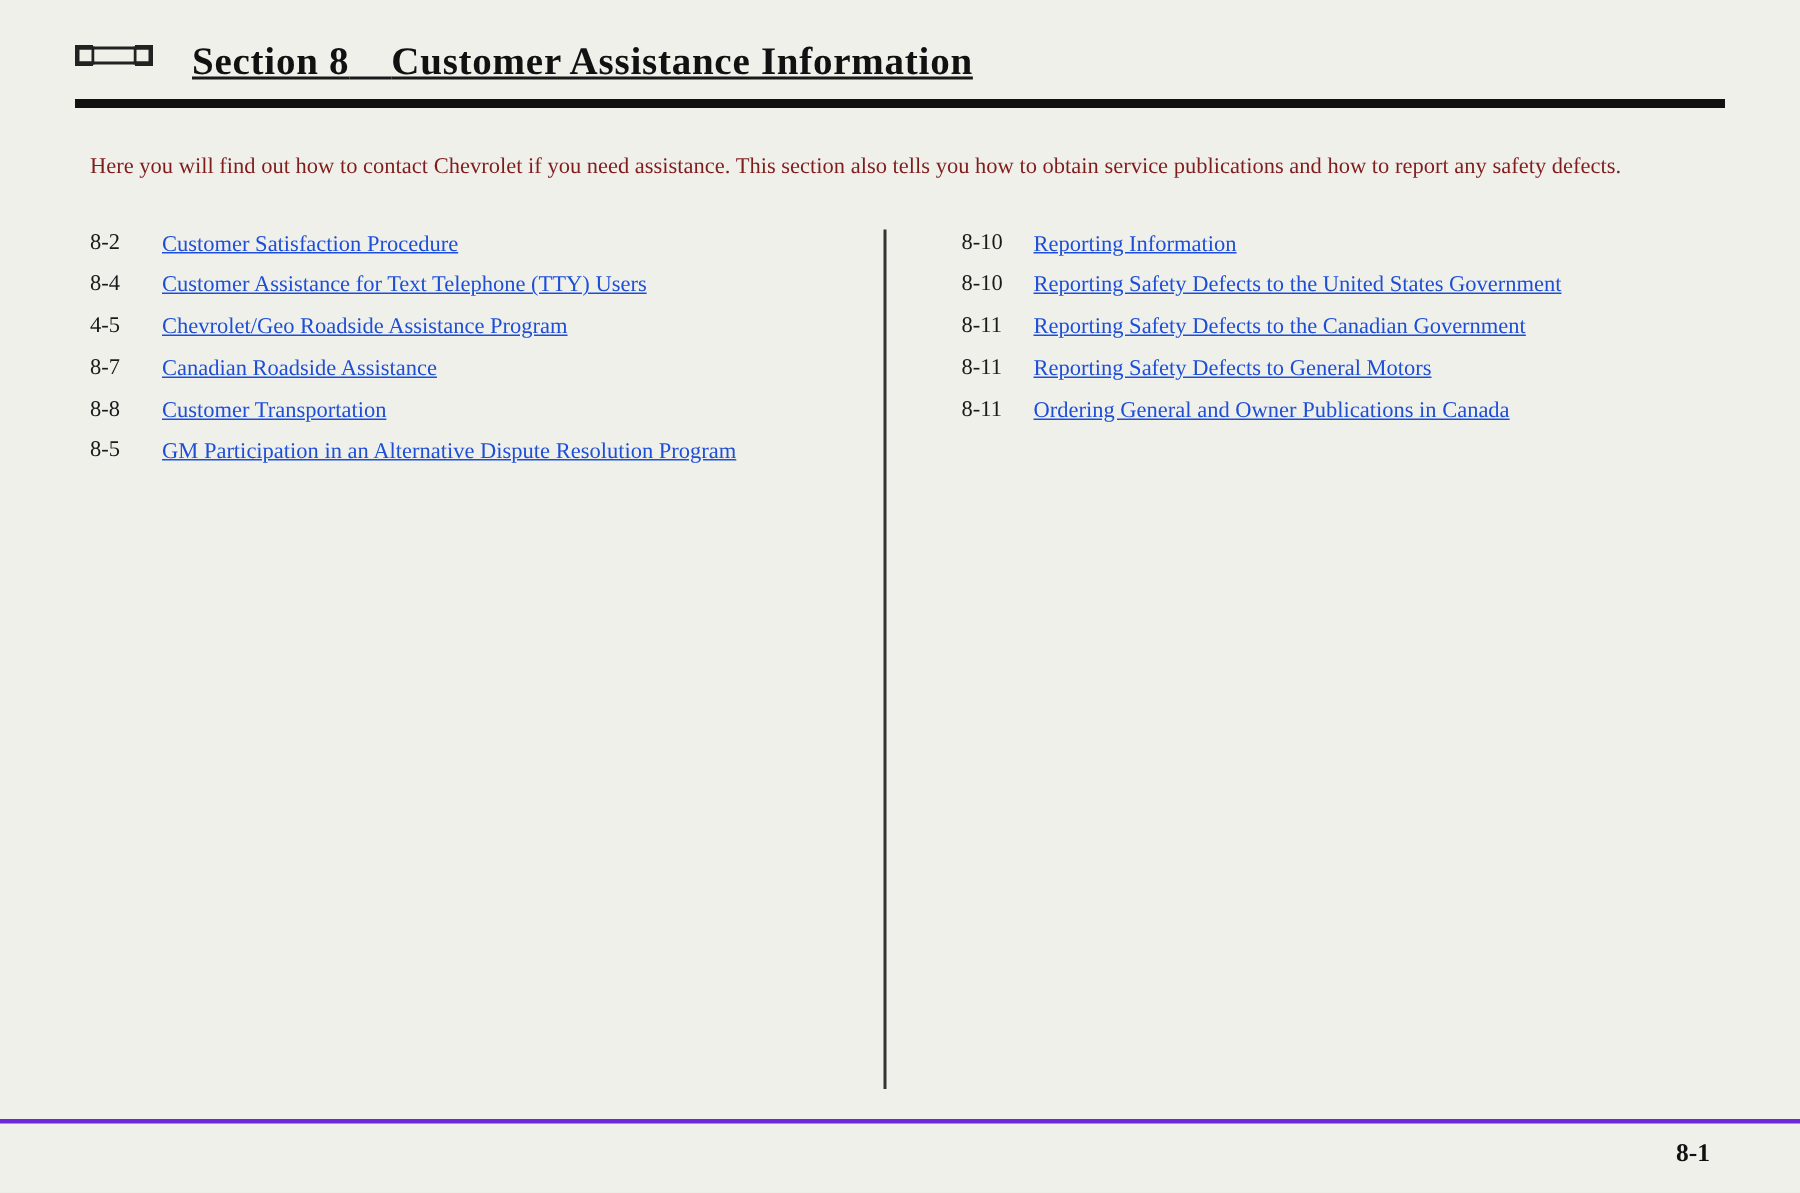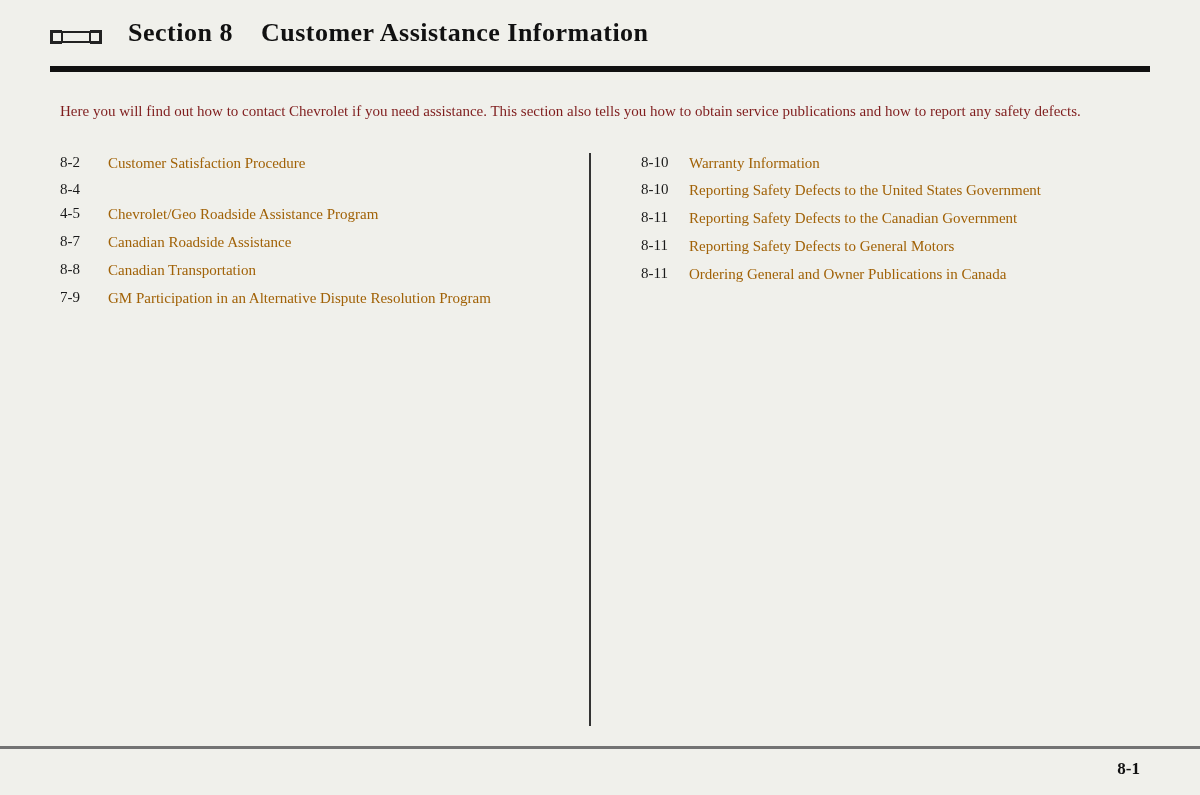--- a/index.html
+++ b/index.html
@@ -21,23 +21,24 @@
       min-height: 795px;
       padding: 0;
       position: relative;
       display: flex;
       flex-direction: column;
     }
 
     
     .header {
       display: flex;
-      align-items: flex-start;
+      align-items: flex-end;
       padding: 18px 60px 10px 50px;
       gap: 18px;
+      text-decoration: underline;
     }
 
     .chevy-logo {
       display: inline-flex;
       align-items: center;
       margin-right: 8px;
     }
 
     .chevy-logo svg {
       width: 52px;
@@ -94,31 +95,32 @@
     .toc-page {
       min-width: 48px;
       font-size: 15px;
       color: #1a1a1a;
       flex-shrink: 0;
       padding-top: 1px;
     }
 
     .toc-title {
       font-size: 15px;
-      color: #a16207;
+      color: #1d4ed8;
       line-height: 1.45;
+      text-decoration: underline;
     }
 
     
     .footer {
       display: flex;
       justify-content: space-between;
       align-items: center;
       padding: 10px 60px 16px 60px;
-      border-top: 3px solid #737373;
+      border-top: 3px solid #6d28d9;
       margin-top: auto;
     }
 
     .footer-left {
       flex: 1;
     }
 
     .footer-right {
       font-size: 17px;
       font-weight: bold;
@@ -170,44 +172,45 @@
   <div class="toc-container">
 
     <div class="toc-left">
 
     <div class="toc-entry">
       <span class="toc-page">8-2</span>
       <span class="toc-title">Customer Satisfaction Procedure</span>
     </div>
         <div class="toc-entry">
       <span class="toc-page">8-4</span>
+      <span class="toc-title">Customer Assistance for Text Telephone (TTY) Users</span>
     </div>
         <div class="toc-entry">
       <span class="toc-page">4-5</span>
       <span class="toc-title">Chevrolet/Geo Roadside Assistance Program</span>
     </div>
         <div class="toc-entry">
       <span class="toc-page">8-7</span>
       <span class="toc-title">Canadian Roadside Assistance</span>
     </div>
         <div class="toc-entry">
       <span class="toc-page">8-8</span>
-      <span class="toc-title">Canadian Transportation</span>
-    </div>
-        <div class="toc-entry">
-      <span class="toc-page">7-9</span>
+      <span class="toc-title">Customer Transportation</span>
+    </div>
+        <div class="toc-entry">
+      <span class="toc-page">8-5</span>
       <span class="toc-title">GM Participation in an Alternative Dispute Resolution Program</span>
     </div>
       </div>
 
     <div class="toc-right">
 
     <div class="toc-entry">
       <span class="toc-page">8-10</span>
-      <span class="toc-title">Warranty Information</span>
+      <span class="toc-title">Reporting Information</span>
     </div>
         <div class="toc-entry">
       <span class="toc-page">8-10</span>
       <span class="toc-title">Reporting Safety Defects to the United States Government</span>
     </div>
         <div class="toc-entry">
       <span class="toc-page">8-11</span>
       <span class="toc-title">Reporting Safety Defects to the Canadian Government</span>
     </div>
         <div class="toc-entry">

